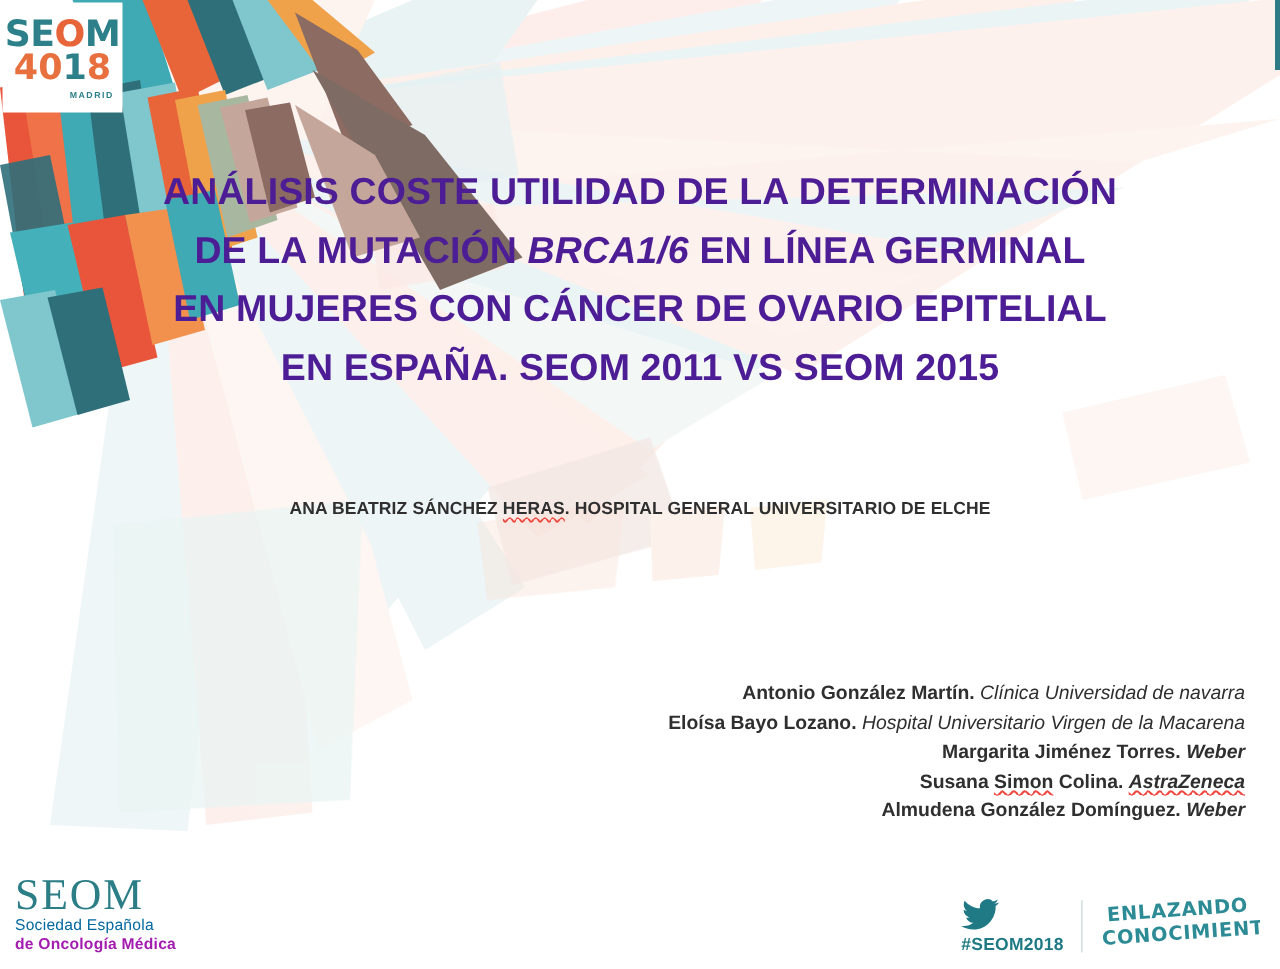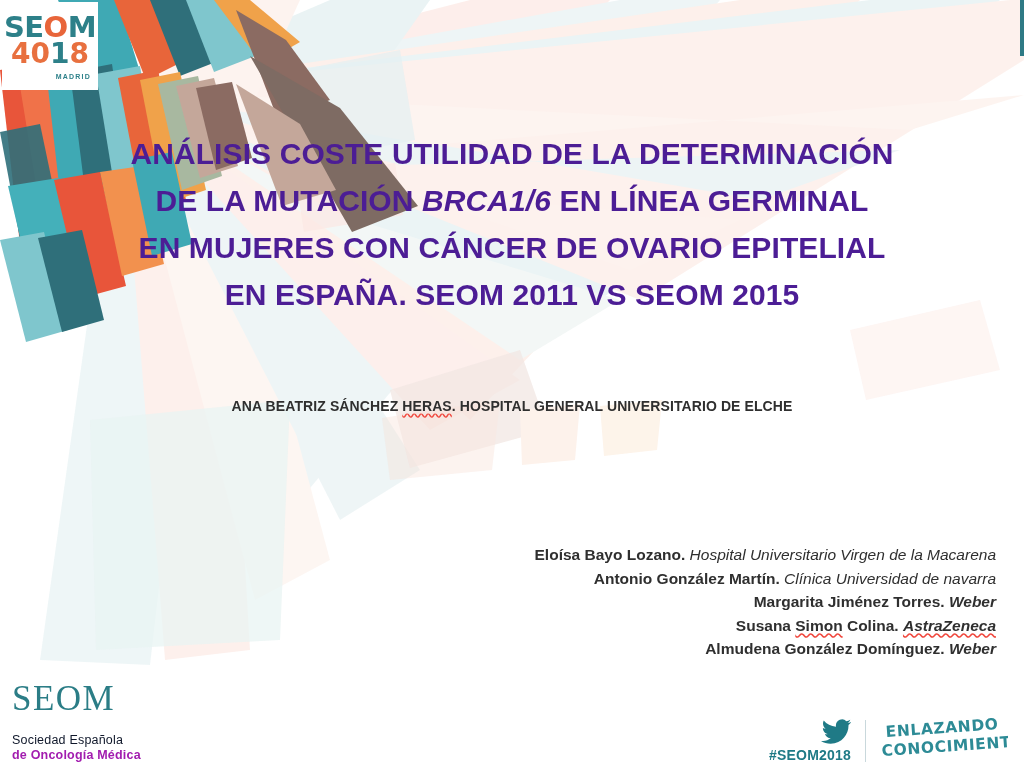--- a/index.html
+++ b/index.html
@@ -156,24 +156,23 @@
   }
   #footer-logo .soc-seom {
     font-family: "Liberation Serif", serif;
     font-size: 35px;
     letter-spacing: 1.5px;
     line-height: 34px;
     color: #2b7d86;
   }
   #footer-logo .soc-l1 {
     font-size: 12.5px;
-    color: #0f172a;
+    color: #0369a1;
     letter-spacing: 0.2px;
     line-height: 15px;
-    margin-top: 17px;
   }
   #footer-logo .soc-l2 {
     font-size: 12.5px;
     font-weight: bold;
     color: #a21caf;
     letter-spacing: 0.2px;
     line-height: 15px;
   }
 
   
@@ -181,21 +180,21 @@
     position: absolute;
     right: 16px;
     bottom: 10px;
     display: flex;
     align-items: center;
     gap: 14px;
   }
   #twitter-group {
     display: flex;
     flex-direction: column;
-    align-items: flex-end;
+    align-items: flex-start;
   }
   #twitter-group .bird { line-height: 0; margin-bottom: 3px; }
   #twitter-group .hashtag {
     font-size: 14px;
     font-weight: bold;
     color: #1f7a86;
     letter-spacing: 0.2px;
   }
   #footer-divider {
     width: 1px;
@@ -288,26 +287,26 @@
     <div class="title-line">ANÁLISIS COSTE UTILIDAD DE LA DETERMINACIÓN</div>
     <div class="title-line"><span>DE LA MUTACIÓN </span><span class="title-em">BRCA1/6</span><span> EN LÍNEA GERMINAL</span></div>
     <div class="title-line">EN MUJERES CON CÁNCER DE OVARIO EPITELIAL</div>
     <div class="title-line">EN ESPAÑA. SEOM 2011 VS SEOM 2015</div>
   </div>
 
   <div id="presenter-line"><span>ANA BEATRIZ SÁNCHEZ </span><span class="spellerr">HERAS</span><span>. HOSPITAL GENERAL UNIVERSITARIO DE ELCHE</span></div>
 
   <div id="authors-block">
     <div class="author-row">
+      <span class="author-name">Antonio González Martín.</span>
+      <span class="author-affil-light">Clínica Universidad de navarra</span>
+    </div>
+    <div class="author-row">
       <span class="author-name">Eloísa Bayo Lozano.</span>
       <span class="author-affil-light">Hospital Universitario Virgen de la Macarena</span>
-    </div>
-    <div class="author-row">
-      <span class="author-name">Antonio González Martín.</span>
-      <span class="author-affil-light">Clínica Universidad de navarra</span>
     </div>
     <div class="author-row">
       <span class="author-name">Margarita Jiménez Torres.</span>
       <span class="author-affil">Weber</span>
     </div>
     <div class="author-row">
       <span class="author-name">Susana <span class="spellerr">Simon</span> Colina.</span>
       <span class="author-affil spellerr">AstraZeneca</span>
     </div>
     <div class="author-row">

